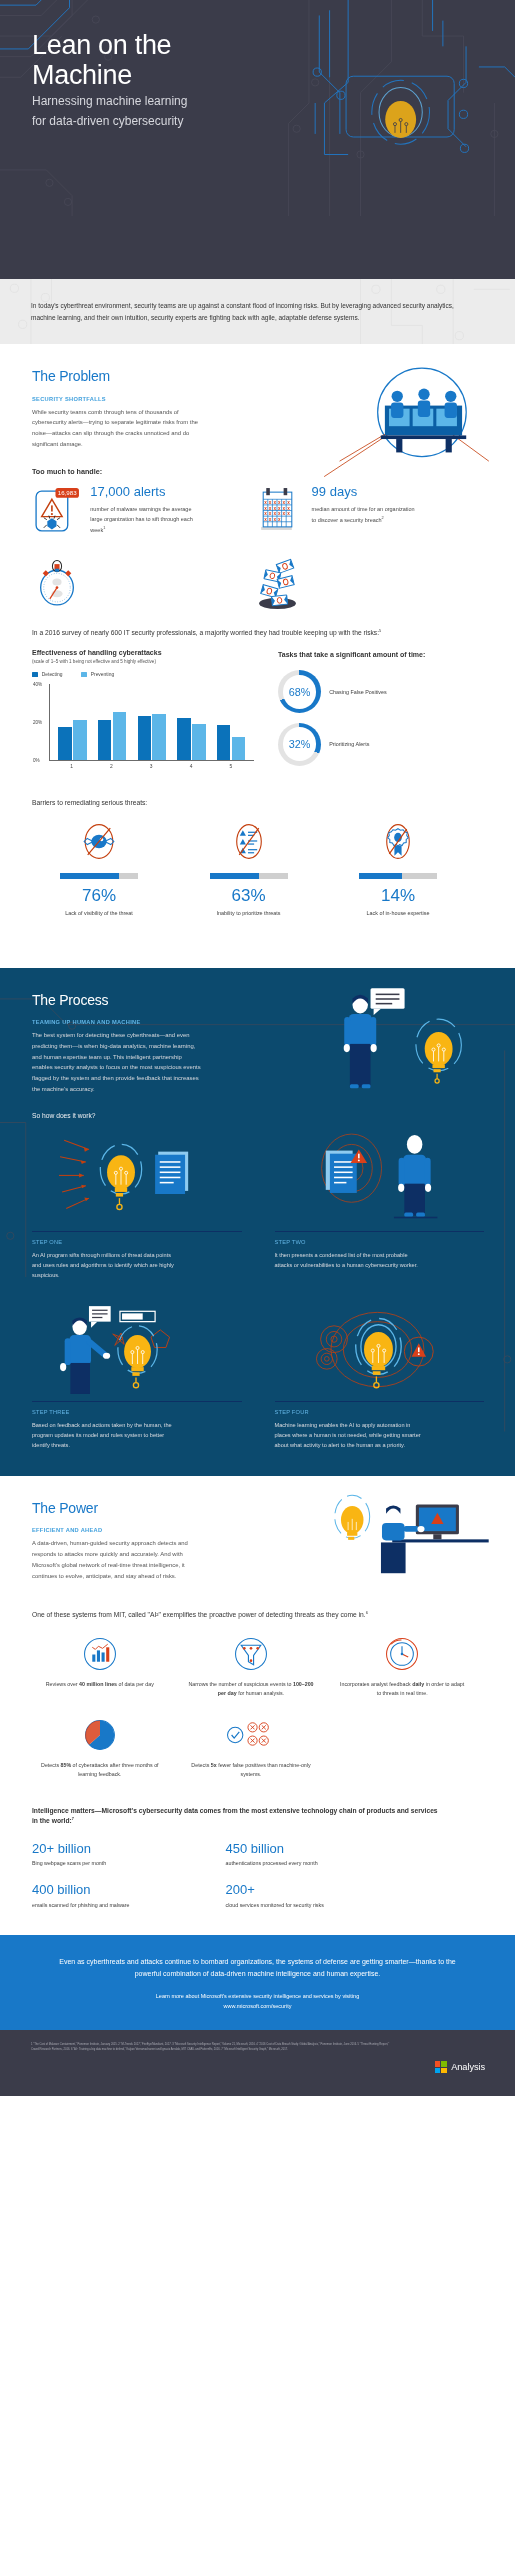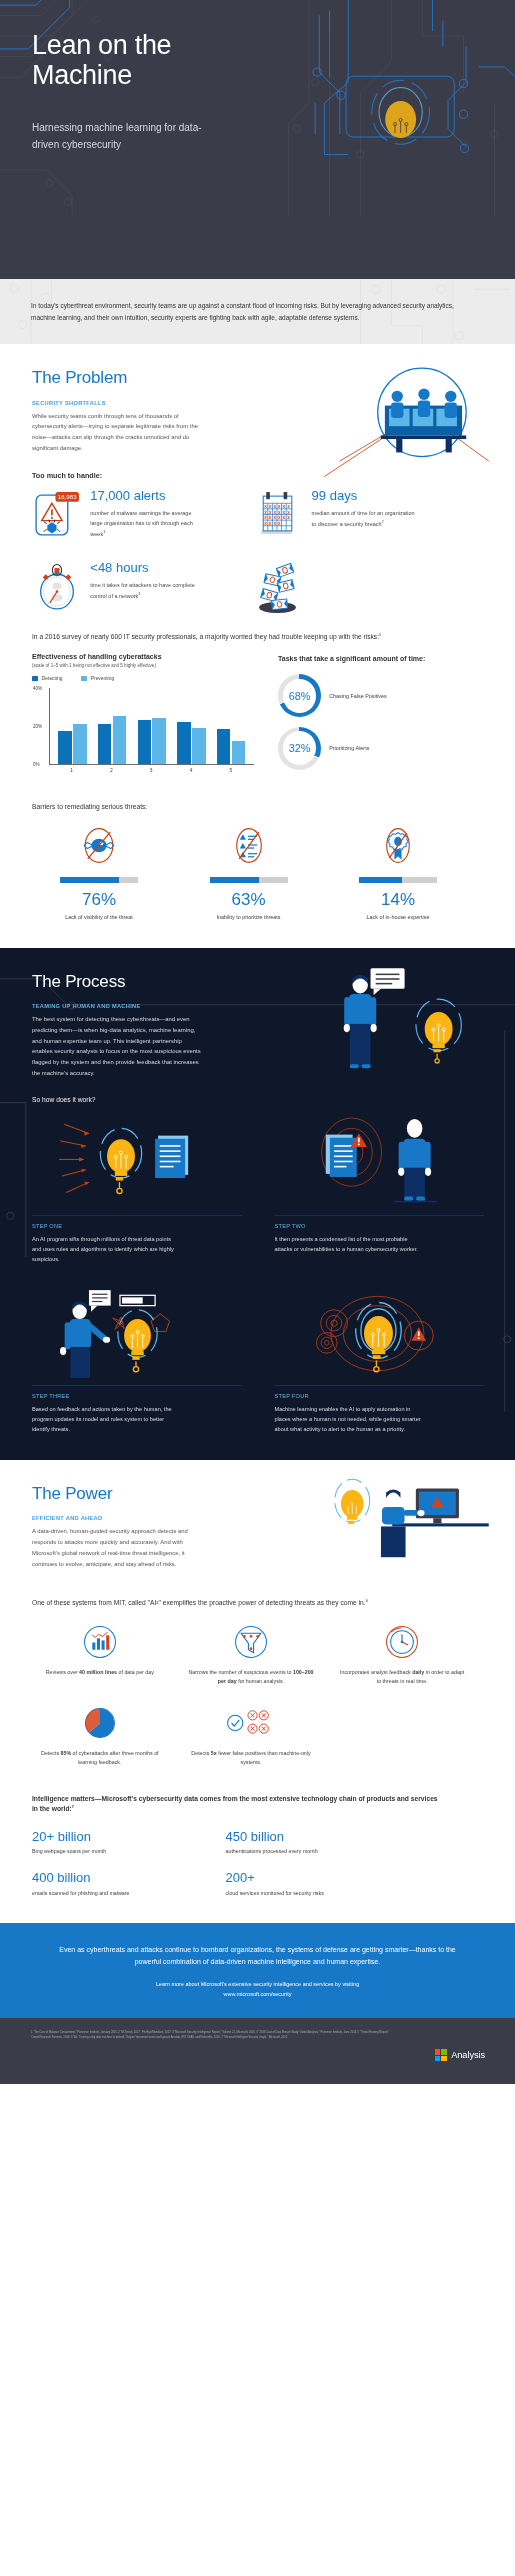--- a/index.html
+++ b/index.html
@@ -25,23 +25,23 @@
     position: relative;
     color: #ffffff;
     font-size: 27px;
     font-weight: 300;
     line-height: 1.12;
     letter-spacing: -0.3px;
     max-width: 216px;
   }
   .hero-sub {
     position: relative;
-    margin-top: 30px;
+    margin-top: 2px;
     color: #d7d8de;
-    font-size: 10px;
+    font-size: 12px;
     font-weight: 300;
     line-height: 1.62;
     max-width: 170px;
   }
 
   
   .intro-band {
     position: relative;
     background: #ececec;
     padding: 20.6px 41px 20.6px 31px;
@@ -51,25 +51,25 @@
     position: relative;
     font-size: 6.5px;
     line-height: 1.85;
     color: #333;
     max-width: 453px;
   }
 
   
   .section { position: relative; overflow: hidden; }
   .section-light { background: #ffffff; }
-  .section-dark  { background: #0f172a; }
+  .section-dark  { background: #0c4a6e; margin-top: 24px; }
   .sec-inner { position: relative; padding: 24px 31px 26px 32px; }
 
   h2.sec-title {
-    font-size: 17px;
+    font-size: 14px;
     font-weight: 300;
     letter-spacing: -0.2px;
     margin-bottom: 11.3px;
   }
   .sec-title.blue  { color: #1878c8; }
   .sec-title.white { color: #ffffff; }
 
   .kicker {
     font-size: 5.7px;
     font-weight: bold;
@@ -393,24 +393,20 @@
               <rect x="38" y="12" width="10" height="11" fill="#d8401a"></rect>
               <rect x="39" y="21" width="8" height="6" fill="#1878c8"></rect>
               <polygon points="15,30 21,24 27,30 21,36" fill="#d8401a"></polygon>
               <polygon points="59,30 65,24 71,30 65,36" fill="#d8401a"></polygon>
               <ellipse cx="43" cy="47" rx="9" ry="7" fill="#e3e3e3"></ellipse>
               <ellipse cx="43" cy="70" rx="11" ry="7" fill="#e3e3e3"></ellipse>
               <path d="M43 58 L29 80" stroke="#d8401a" stroke-width="2.4"></path>
               <circle cx="43" cy="58" r="2.6" fill="#d8401a"></circle>
             </svg>
           </div>
-          <div class="stat-body">
-            <div class="stat-value">&lt;48 hours</div>
-            <div class="stat-desc"><span>time it takes for attackers to have complete control of a network</span><sup>3</sup></div>
-          </div>
         </div>
 
         <div class="stat-card">
           <div class="stat-ico">
             <svg width="47" height="52" viewBox="0 0 92 100">
               <ellipse cx="46" cy="88" rx="36" ry="11" fill="#3b3c4a"></ellipse>
               <g stroke="#1878c8" stroke-width="1.8" fill="#ffffff">
                 <g transform="rotate(-20 62 16)">
                     <rect x="46" y="6" width="30" height="18"></rect>
                   <polygon points="46,6 52,15 46,24" fill="#1878c8" stroke="none"></polygon>

